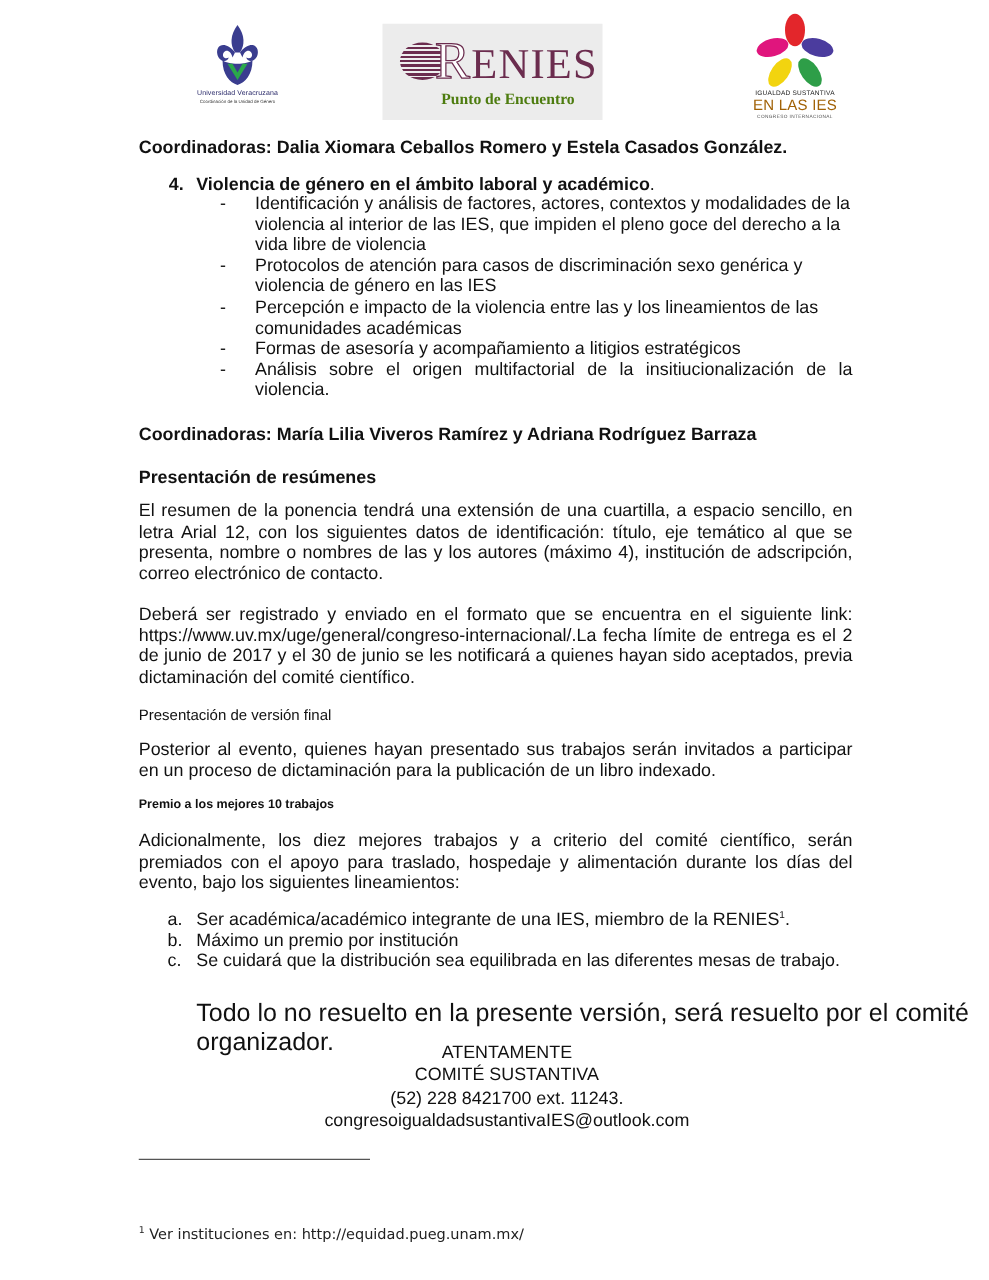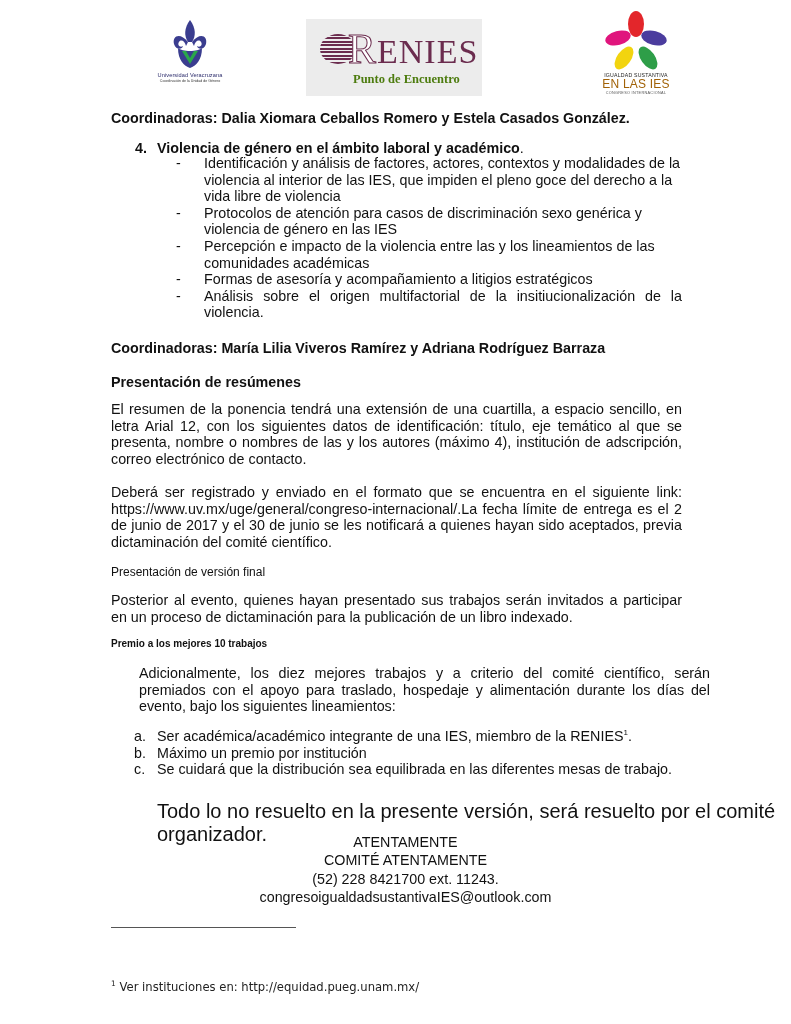--- a/index.html
+++ b/index.html
@@ -40,21 +40,21 @@
   .bullets .b { position:relative; padding-left:28px; font-size:14.3px; line-height:16.6px; }
   .bullets .b .dash { position:absolute; left:0; top:0; }
 
   .coord2 { left:111px; top:340px; font-size:14.3px; font-weight:bold; }
   .h-res { left:111px; top:374px; font-size:14.3px; font-weight:bold; }
   .p1 { left:111px; top:401px; width:571px; }
   .p2 { left:111px; top:484px; width:571px; }
   .h-final { left:111px; top:565px; font-size:12px; font-weight:normal; }
   .p3 { left:111px; top:592px; width:571px; }
   .h-premio { left:111px; top:638px; font-size:10px; font-weight:bold; }
-  .p4 { left:111px; top:665px; width:571px;margin-left:28px; }
+  .p4 { left:111px; top:665px; width:571px; }
   .alist { left:134px; top:728px; width:560px; }
   .alist .li { position:relative; padding-left:23px; font-size:14.3px; line-height:16.6px; }
   .alist .li .lt { position:absolute; left:0; top:0; }
   .alist sup { font-size:8px; line-height:0; }
   .closing { left:157px; top:800px; font-size:20px; }
 
   .sign { left:0; top:833px; width:791px; text-align:center; font-size:14.3px; line-height:18.3px; }
   .sign div { padding-left:20px; }
 
   .fn-rule { left:111px; top:927px; width:185px; height:1px; background:#555; }
@@ -127,21 +127,21 @@
   <div class="abs alist">
     <div class="li"><span class="lt">a.</span><span>Ser académica/académico integrante de una IES, miembro de la RENIES</span><sup>1</sup><span>.</span></div>
     <div class="li"><span class="lt">b.</span><span>Máximo un premio por institución</span></div>
     <div class="li"><span class="lt">c.</span><span>Se cuidará que la distribución sea equilibrada en las diferentes mesas de trabajo.</span></div>
   </div>
 
   <div class="abs closing">Todo lo no resuelto en la presente versión, será resuelto por el comité organizador.</div>
 
   <div class="abs sign">
     <div>ATENTAMENTE</div>
-    <div>COMITÉ ATENTAMENTE</div>
+    <div>COMITÉ SUSTANTIVA</div>
     <div>(52) 228 8421700 ext. 11243.</div>
     <div>congresoigualdadsustantivaIES@outlook.com</div>
   </div>
 
   <div class="abs fn-rule"></div>
   <div class="abs footnote"><sup>1</sup><span> Ver instituciones en: http://equidad.pueg.unam.mx/</span></div>
 
 </div>
 
 </body></html>

